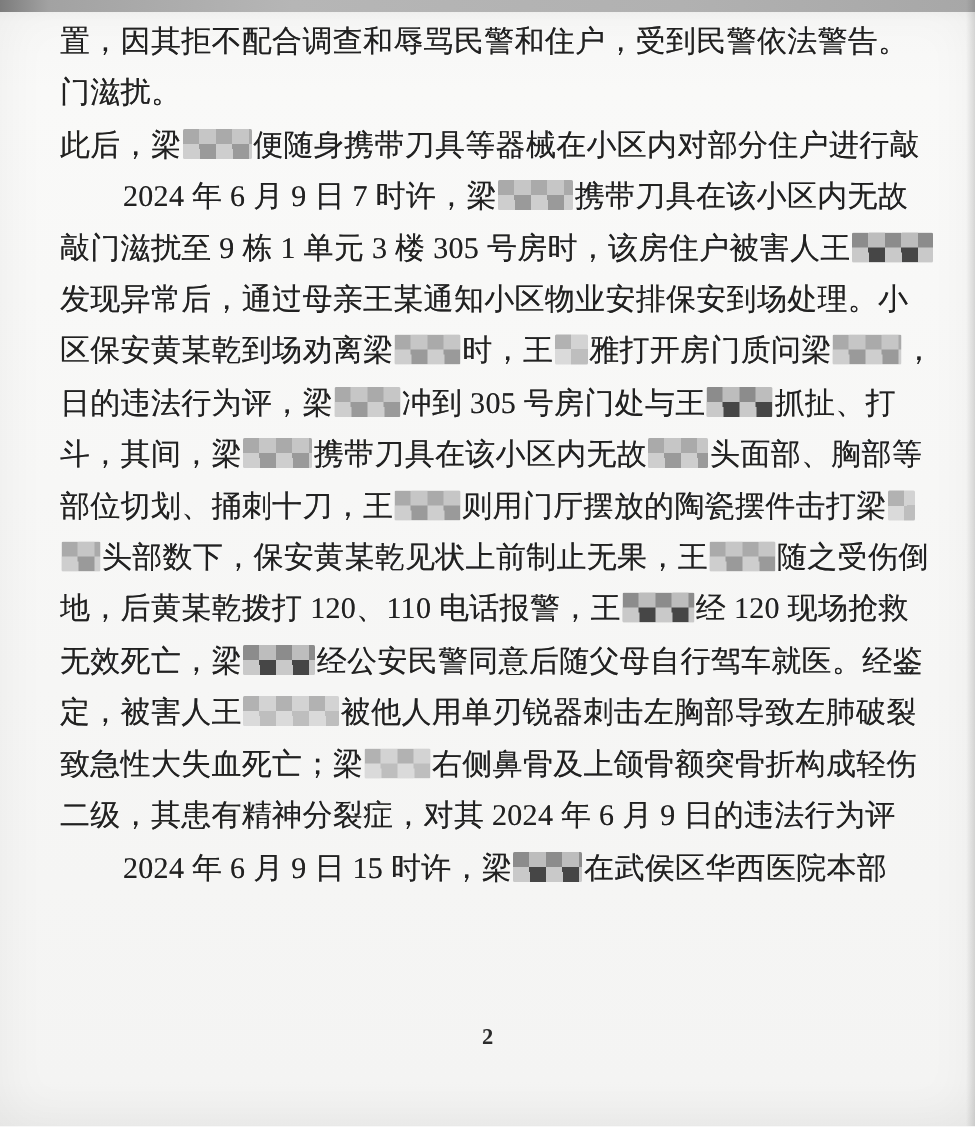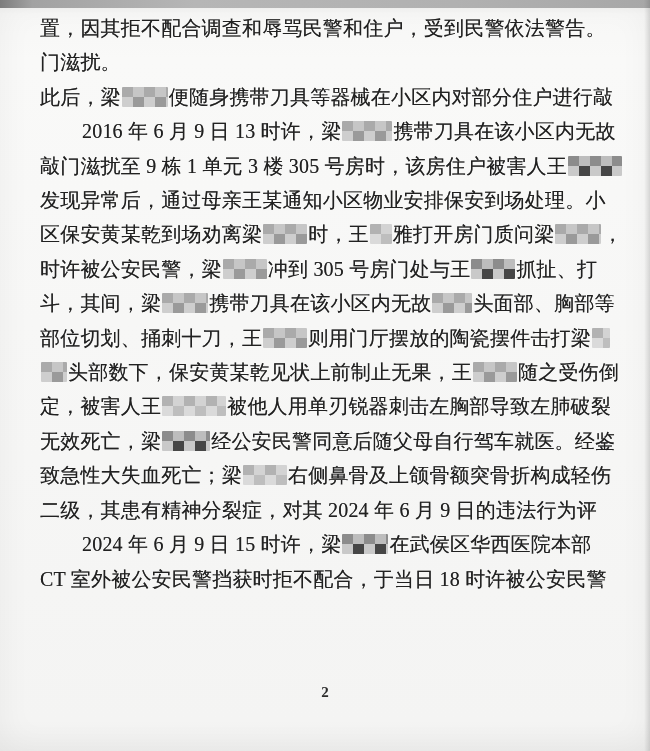--- a/index.html
+++ b/index.html
@@ -77,29 +77,29 @@
 </head>
 <body>
 
 <div class="page">
   <div class="scan-edge-top"></div>
   <div class="scan-edge-right"></div>
   <div class="content">
       <div class="line"><span>置，因其拒不配合调查和辱骂民警和住户，受到民警依法警告。</span></div>
       <div class="line"><span>门滋扰。</span></div>
       <div class="line"><span>此后，梁</span><span class="redact mid" style="width: 46px;"></span><span>便随身携带刀具等器械在小区内对部分住户进行敲</span></div>
-      <div class="line indent"><span>2016 年 6 月 9 日 13 时许，梁</span><span class="redact mid" style="width: 50px;"></span><span>携带刀具在该小区内无故</span></div>
+      <div class="line indent"><span>2024 年 6 月 9 日 7 时许，梁</span><span class="redact mid" style="width: 50px;"></span><span>携带刀具在该小区内无故</span></div>
       <div class="line"><span>敲门滋扰至 9 栋 1 单元 3 楼 305 号房时，该房住户被害人王</span><span class="redact dark" style="width: 54px;"></span></div>
       <div class="line"><span>发现异常后，通过母亲王某通知小区物业安排保安到场处理。小</span></div>
       <div class="line"><span>区保安黄某乾到场劝离梁</span><span class="redact mid" style="width: 44px;"></span><span>时，王</span><span class="redact light" style="width: 22px;"></span><span>雅打开房门质问梁</span><span class="redact mid" style="width: 46px;"></span><span>，</span></div>
-      <div class="line"><span>时许被公安民警，梁</span><span class="redact mid" style="width: 44px;"></span><span>冲到 305 号房门处与王</span><span class="redact dark" style="width: 44px;"></span><span>抓扯、打</span></div>
+      <div class="line"><span>日的违法行为评，梁</span><span class="redact mid" style="width: 44px;"></span><span>冲到 305 号房门处与王</span><span class="redact dark" style="width: 44px;"></span><span>抓扯、打</span></div>
       <div class="line"><span>斗，其间，梁</span><span class="redact mid" style="width: 46px;"></span><span>携带刀具在该小区内无故</span><span class="redact mid" style="width: 40px;"></span><span>头面部、胸部等</span></div>
       <div class="line"><span>部位切划、捅刺十刀，王</span><span class="redact mid" style="width: 44px;"></span><span>则用门厅摆放的陶瓷摆件击打梁</span><span class="redact light" style="width: 18px;"></span></div>
       <div class="line"><span class="redact mid" style="width: 26px;"></span><span>头部数下，保安黄某乾见状上前制止无果，王</span><span class="redact mid" style="width: 44px;"></span><span>随之受伤倒</span></div>
+      <div class="line"><span>地，后黄某乾拨打 120、110 电话报警，王</span><span class="redact dark" style="width: 48px;"></span><span>经 120 现场抢救</span></div>
+      <div class="line"><span>无效死亡，梁</span><span class="redact dark" style="width: 48px;"></span><span>经公安民警同意后随父母自行驾车就医。经鉴</span></div>
       <div class="line"><span>定，被害人王</span><span class="redact light" style="width: 64px;"></span><span>被他人用单刃锐器刺击左胸部导致左肺破裂</span></div>
-      <div class="line"><span>无效死亡，梁</span><span class="redact dark" style="width: 48px;"></span><span>经公安民警同意后随父母自行驾车就医。经鉴</span></div>
       <div class="line"><span>致急性大失血死亡；梁</span><span class="redact light" style="width: 44px;"></span><span>右侧鼻骨及上颌骨额突骨折构成轻伤</span></div>
       <div class="line"><span>二级，其患有精神分裂症，对其 2024 年 6 月 9 日的违法行为评</span></div>
       <div class="line indent"><span>2024 年 6 月 9 日 15 时许，梁</span><span class="redact dark" style="width: 46px;"></span><span>在武侯区华西医院本部</span></div>
-      <div class="line"><span>CT 室外被公安民警挡获时拒不配合，于当日 18 时许被公安民警</span></div>
     </div>
   <div class="page-number">2</div>
 </div>
 
 </body></html>

